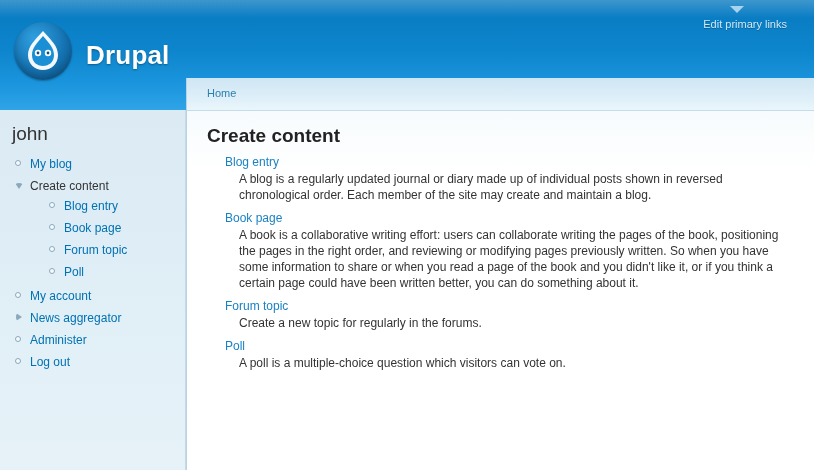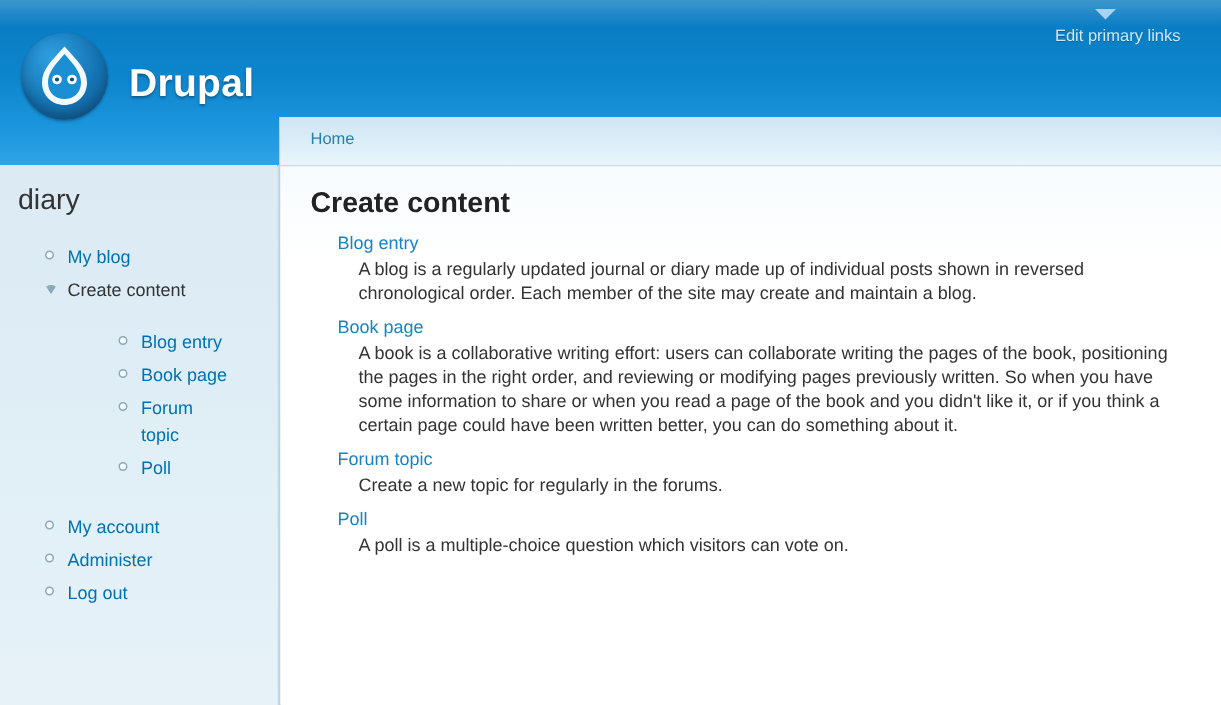--- a/index.html
+++ b/index.html
@@ -92,21 +92,21 @@
     box-sizing: border-box;
   }
   .sidebar-title {
     margin: 13px 0 8px 12px;
     font-size: 19px;
     color: #333;
     font-weight: normal;
   }
   ul.menu {
     list-style: none;
-    margin: 15px;
+    margin: 0;
     padding: 0 0 0 14px;
   }
   ul.menu ul.menu {
     padding-left: 18px;
   }
   ul.menu li {
     position: relative;
     padding: 2px 0 2px 16px;
     line-height: 18px;
   }
@@ -228,21 +228,21 @@
         <circle cx="24" cy="31" r="3.2" fill="#ffffff"></circle>
         <circle cx="34" cy="31" r="3.2" fill="#ffffff"></circle>
         <circle cx="24" cy="31" r="1.4" fill="#124f7c"></circle>
         <circle cx="34" cy="31" r="1.4" fill="#124f7c"></circle>
       </svg>
     </div>
     <div class="site-name">Drupal</div>
   </div>
 
   <div class="sidebar">
-    <h2 class="sidebar-title">diary</h2>
+    <h2 class="sidebar-title">john</h2>
     <ul class="menu">
       <li>
         <span class="bullet"></span>
         <a href="#">My blog</a>
       </li>
       <li>
         <span class="bullet expanded"></span>
         <a href="#" class="active">Create content</a>
         <ul class="menu">
           <li>
@@ -259,20 +259,24 @@
           </li>
           <li>
             <span class="bullet"></span>
             <a href="#">Poll</a>
           </li>
         </ul>
       </li>
       <li>
         <span class="bullet"></span>
         <a href="#">My account</a>
+      </li>
+      <li>
+        <span class="bullet collapsed"></span>
+        <a href="#">News aggregator</a>
       </li>
       <li>
         <span class="bullet"></span>
         <a href="#">Administer</a>
       </li>
       <li>
         <span class="bullet"></span>
         <a href="#">Log out</a>
       </li>
     </ul>

